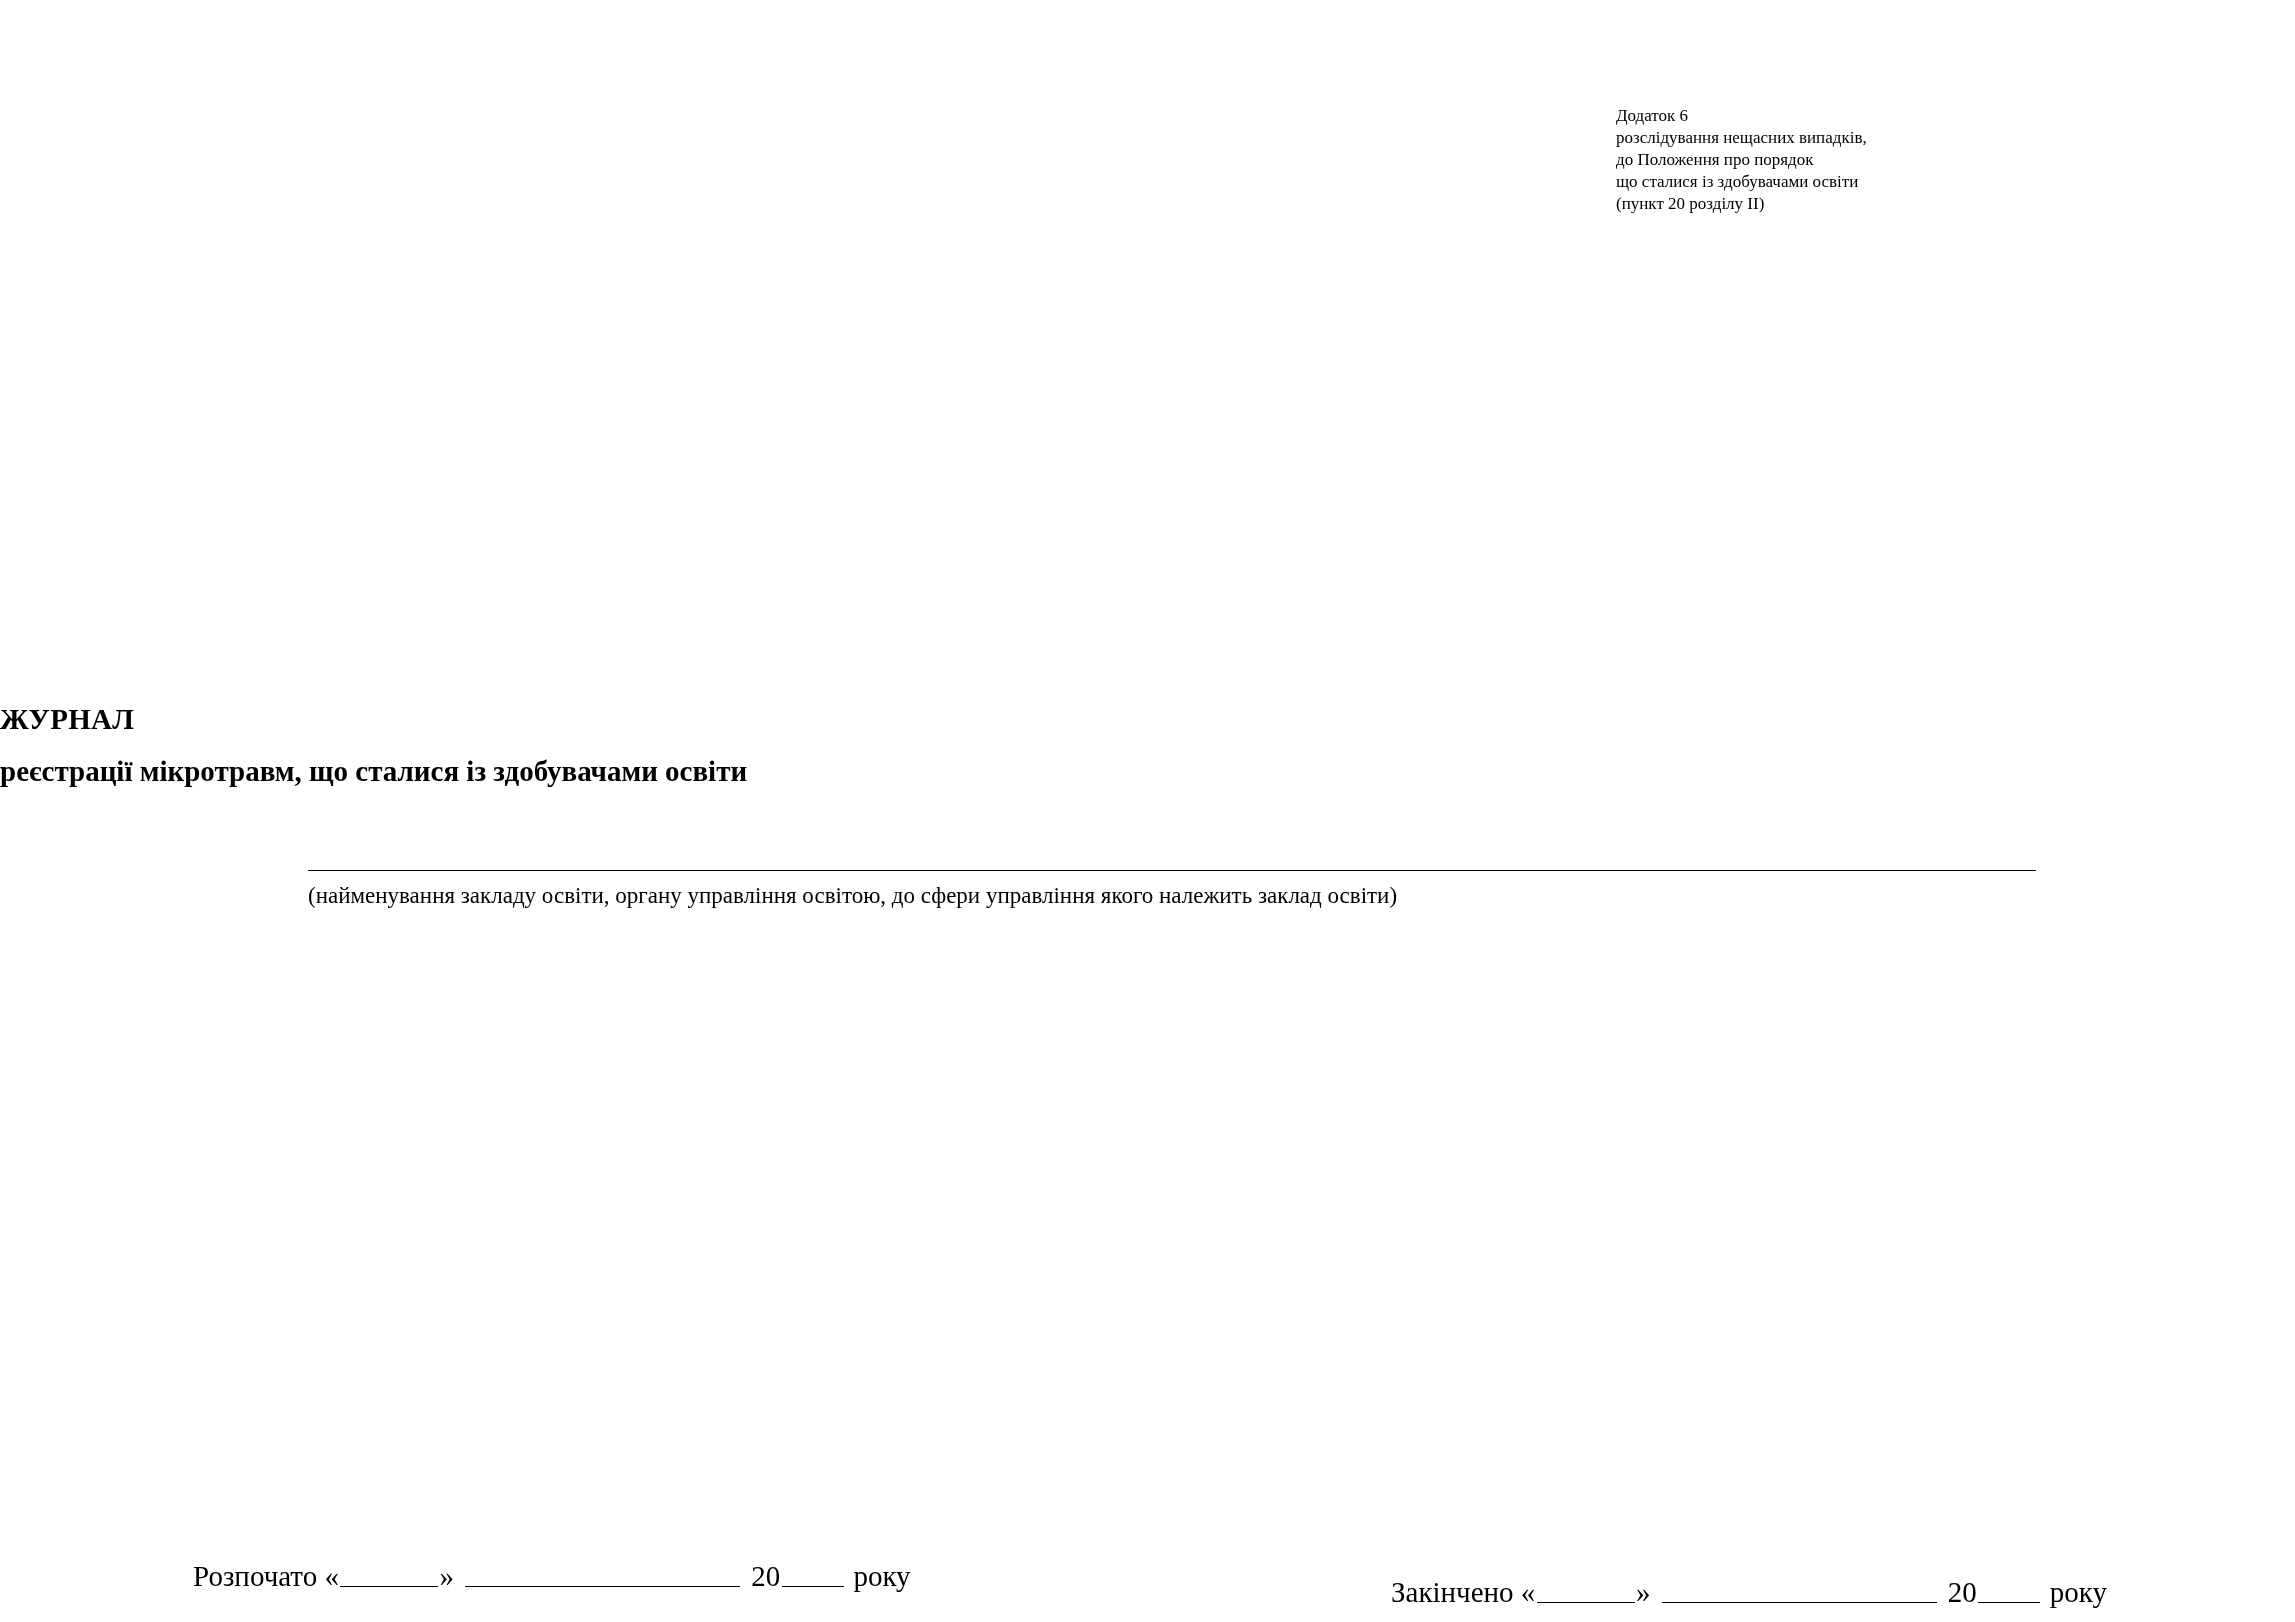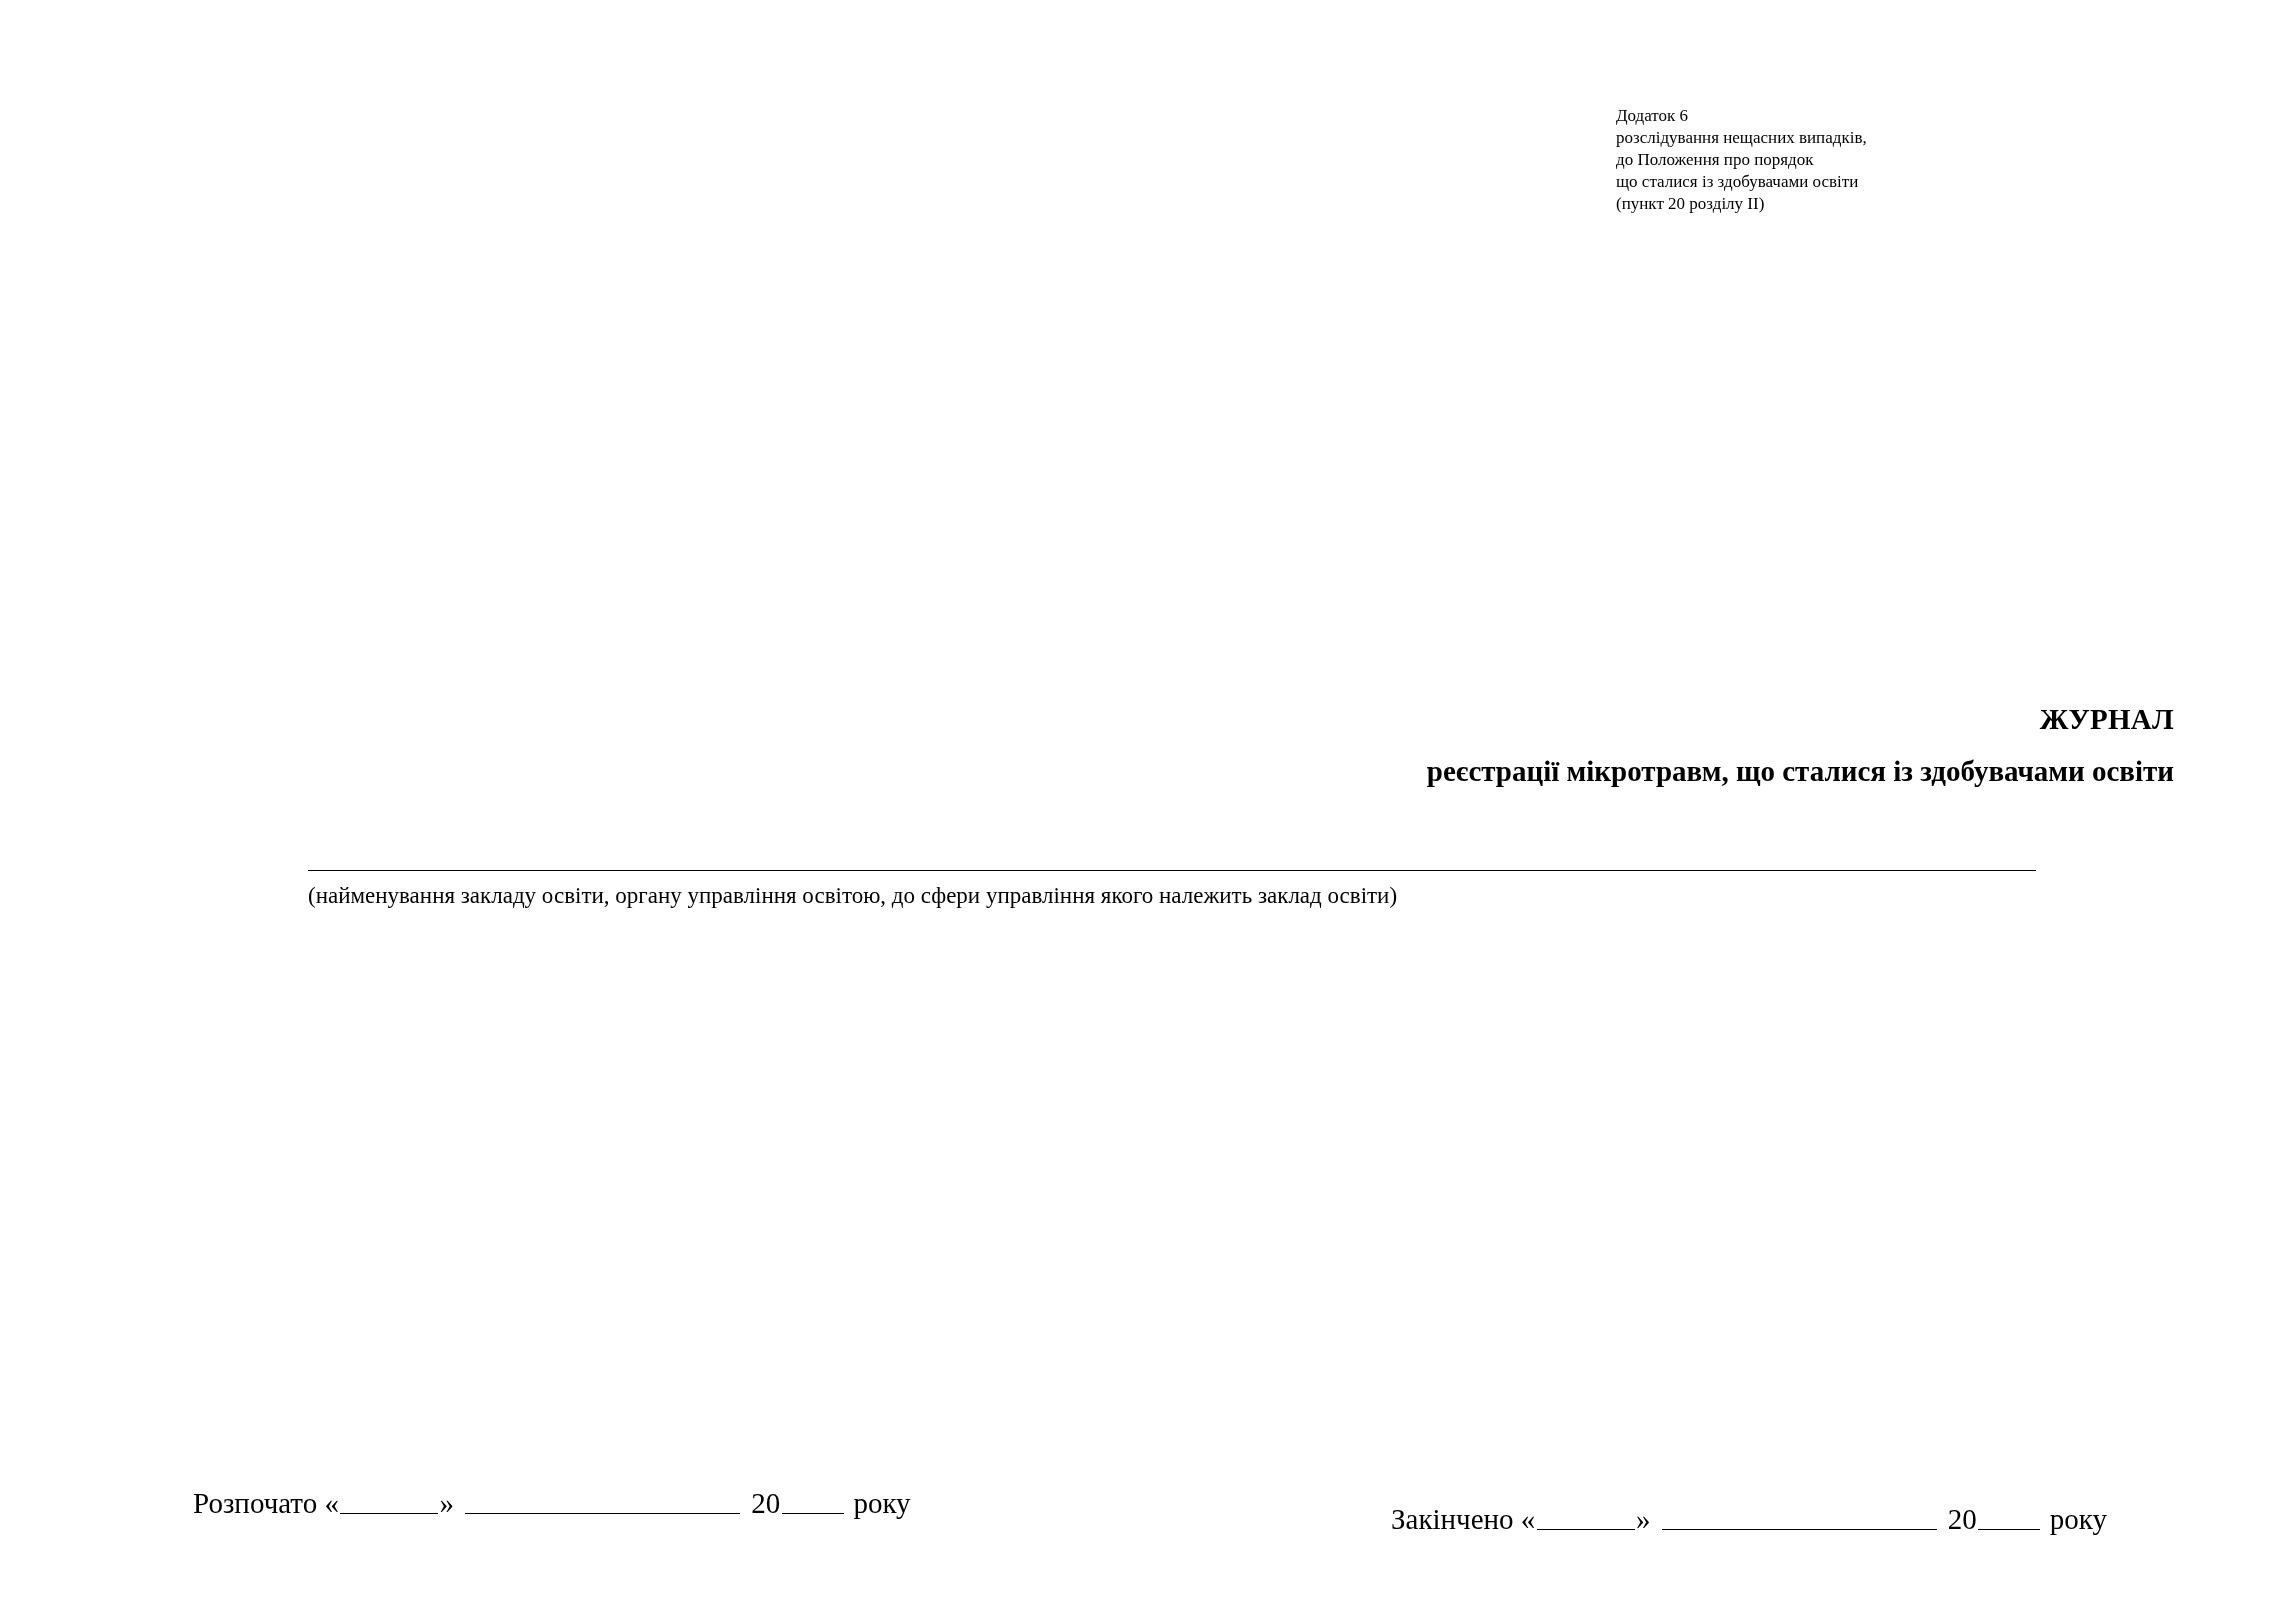--- a/index.html
+++ b/index.html
@@ -36,22 +36,21 @@
   .appendix-block .line {
     white-space: nowrap;
   }
 
   
   .title-wrap {
     position: absolute;
     left: 0;
     top: 703px;
     width: 2142px;
-    text-align: right;
-    padding-left: 32px;
+    text-align: left;
   }
   .title-main {
     font-size: 29px;
     font-weight: bold;
     letter-spacing: 0.3px;
   }
   .title-sub {
     font-size: 29px;
     font-weight: bold;
     margin-top: 19px;
@@ -73,21 +72,21 @@
     width: 1728px;
     text-align: left;
     font-size: 23px;
     line-height: 1.25;
   }
 
   
   .footer-row {
     position: absolute;
     left: 0;
-    top: 1487px;
+    top: 1560px;
     width: 2026px;
     height: 46px;
   }
   .footer-item {
     position: absolute;
     font-size: 29px;
     white-space: nowrap;
   }
   .footer-start { left: 193px; top: 0; }
   .footer-end   { left: 1391px; top: 0; margin-top: 16px; }

